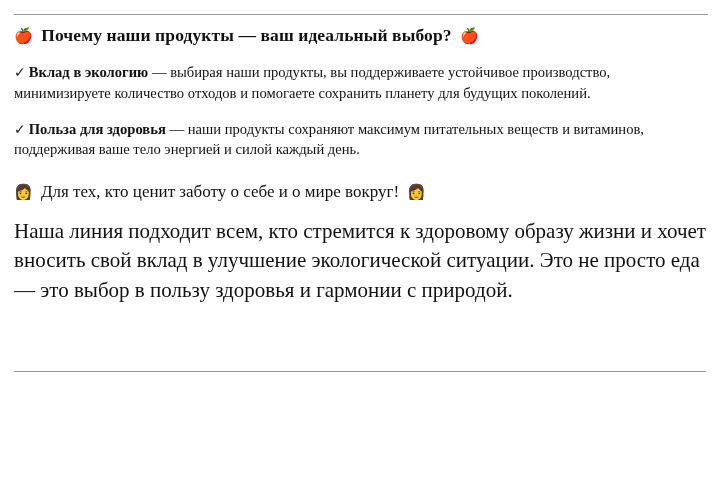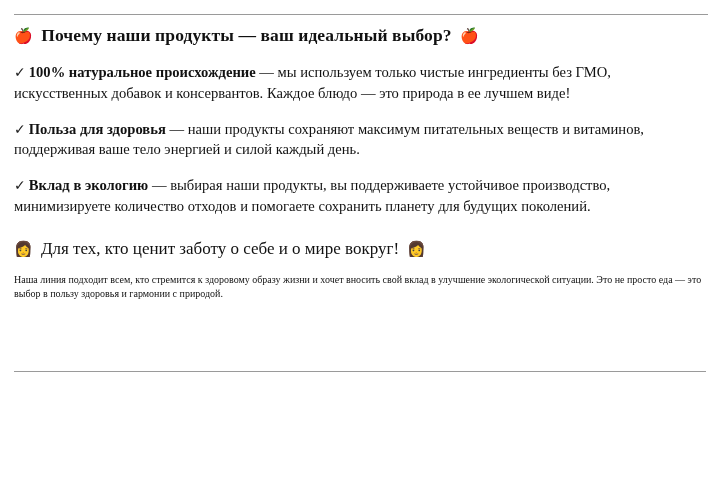--- a/index.html
+++ b/index.html
@@ -42,21 +42,21 @@
     line-height: 1.2;
     letter-spacing: 0.1px;
   }
   h2.heading2 {
     font-size: 17px;
     font-weight: normal;
     margin: 22px 0 14px 0;
     line-height: 1.2;
   }
   p.para {
-    font-size: 10px;
+    font-size: 21px;
     line-height: 1.42;
     margin: 0 0 14px 0;
     text-align: left;
   }
   p.bullet {
     font-size: 14.6px;
     line-height: 1.42;
     margin: 0 0 15px 0;
   }
   .b {
@@ -90,30 +90,27 @@
 <div class="page">
 
   <hr class="rule">
 
   <h1 class="heading">
     <span class="emoji emoji-apple">🍎</span>
     <span class="spacer-sm"></span><span>Почему наши продукты — ваш идеальный выбор?</span><span class="spacer-sm"></span>
     <span class="emoji emoji-apple">🍎</span>
   </h1>
 
+
   <p class="bullet">
-    <span class="emoji emoji-check">✓</span><span class="b">100% натуральное происхождение</span><span> — мы используем только чистые ингредиенты без ГМО, искусственных добавок и консервантов. Каждое блюдо — это природа в ее лучшем виде!</span>
+    <span class="emoji emoji-check">✓</span><span class="b">Вклад в экологию</span><span> — выбирая наши продукты, вы поддерживаете устойчивое производство, минимизируете количество отходов и помогаете сохранить планету для будущих поколений.</span>
   </p>
 
   <p class="bullet">
     <span class="emoji emoji-check">✓</span><span class="b">Польза для здоровья</span><span> — наши продукты сохраняют максимум питательных веществ и витаминов, поддерживая ваше тело энергией и силой каждый день.</span>
-  </p>
-
-  <p class="bullet">
-    <span class="emoji emoji-check">✓</span><span class="b">Вклад в экологию</span><span> — выбирая наши продукты, вы поддерживаете устойчивое производство, минимизируете количество отходов и помогаете сохранить планету для будущих поколений.</span>
   </p>
 
   <h2 class="heading2">
     <span class="emoji emoji-person">👩</span>
     <span class="spacer-sm"></span><span>Для тех, кто ценит заботу о себе и о мире вокруг!</span><span class="spacer-sm"></span>
     <span class="emoji emoji-person">👩</span>
   </h2>
 
   <p class="para last-para">Наша линия подходит всем, кто стремится к здоровому образу жизни и хочет вносить свой вклад в улучшение экологической ситуации. Это не просто еда — это выбор в пользу здоровья и гармонии с природой.</p>
 

